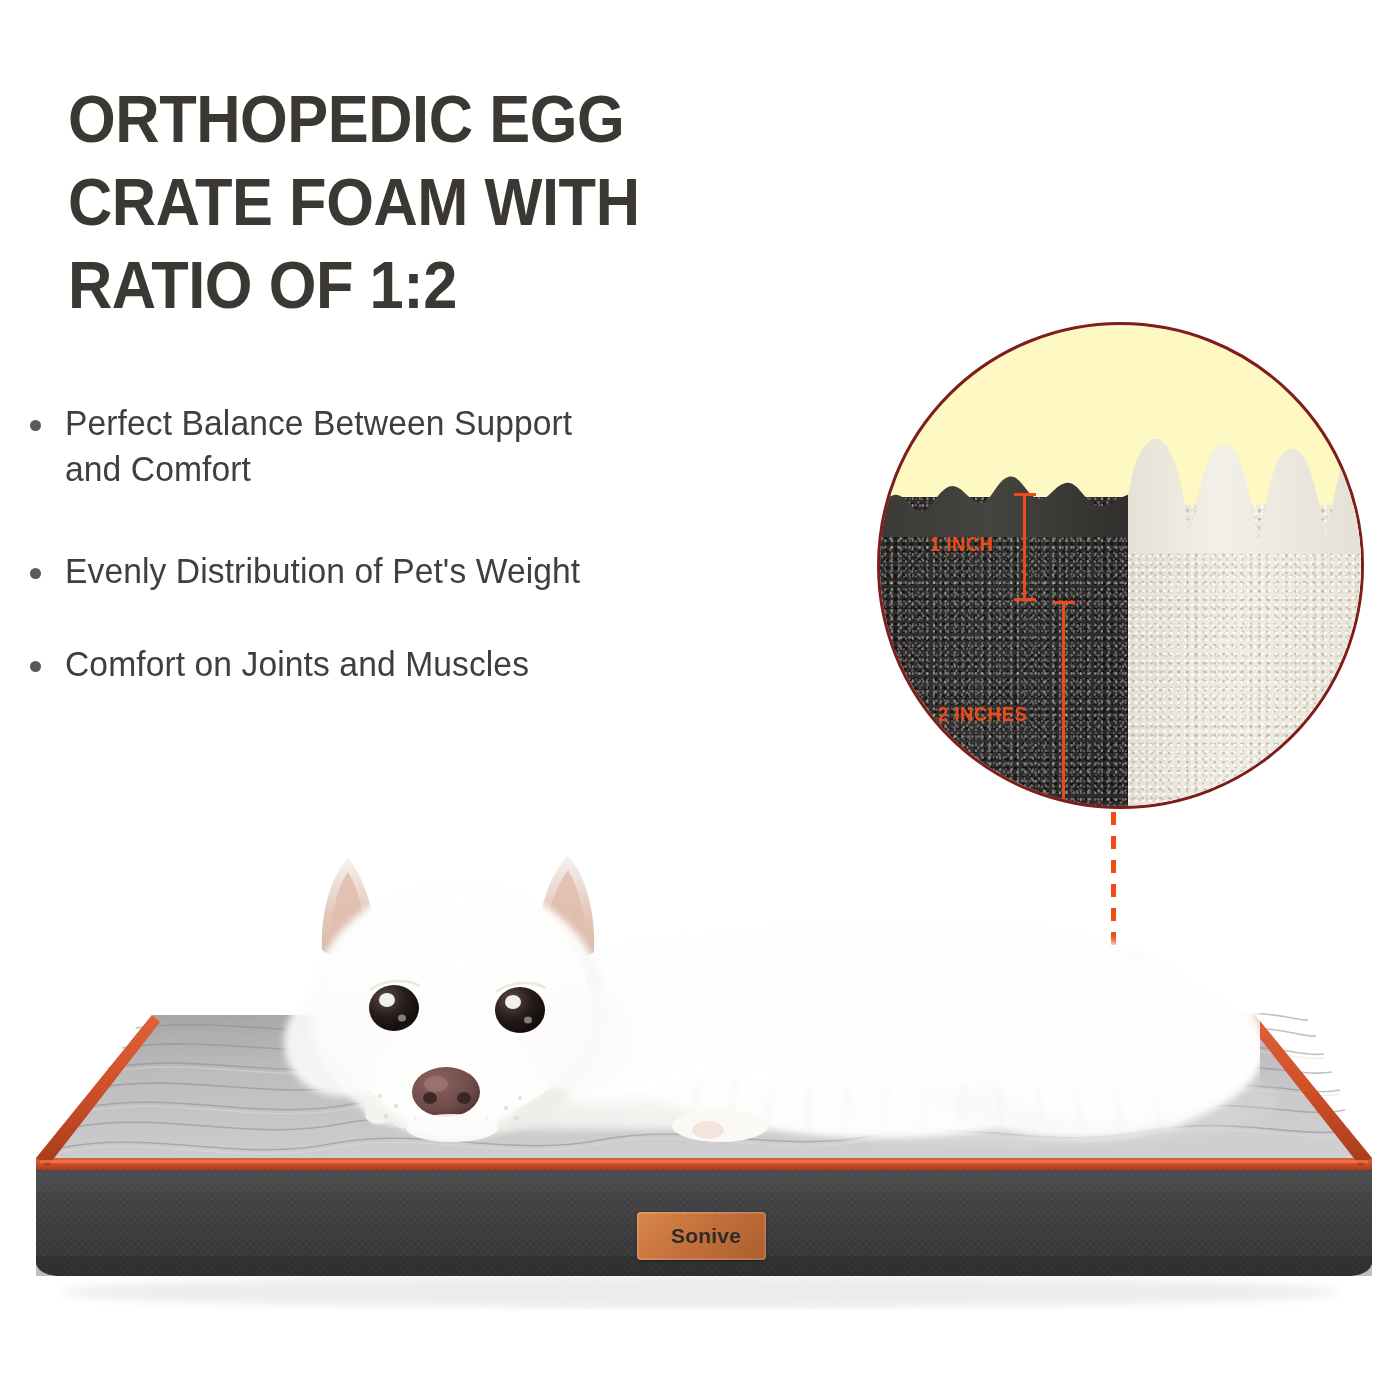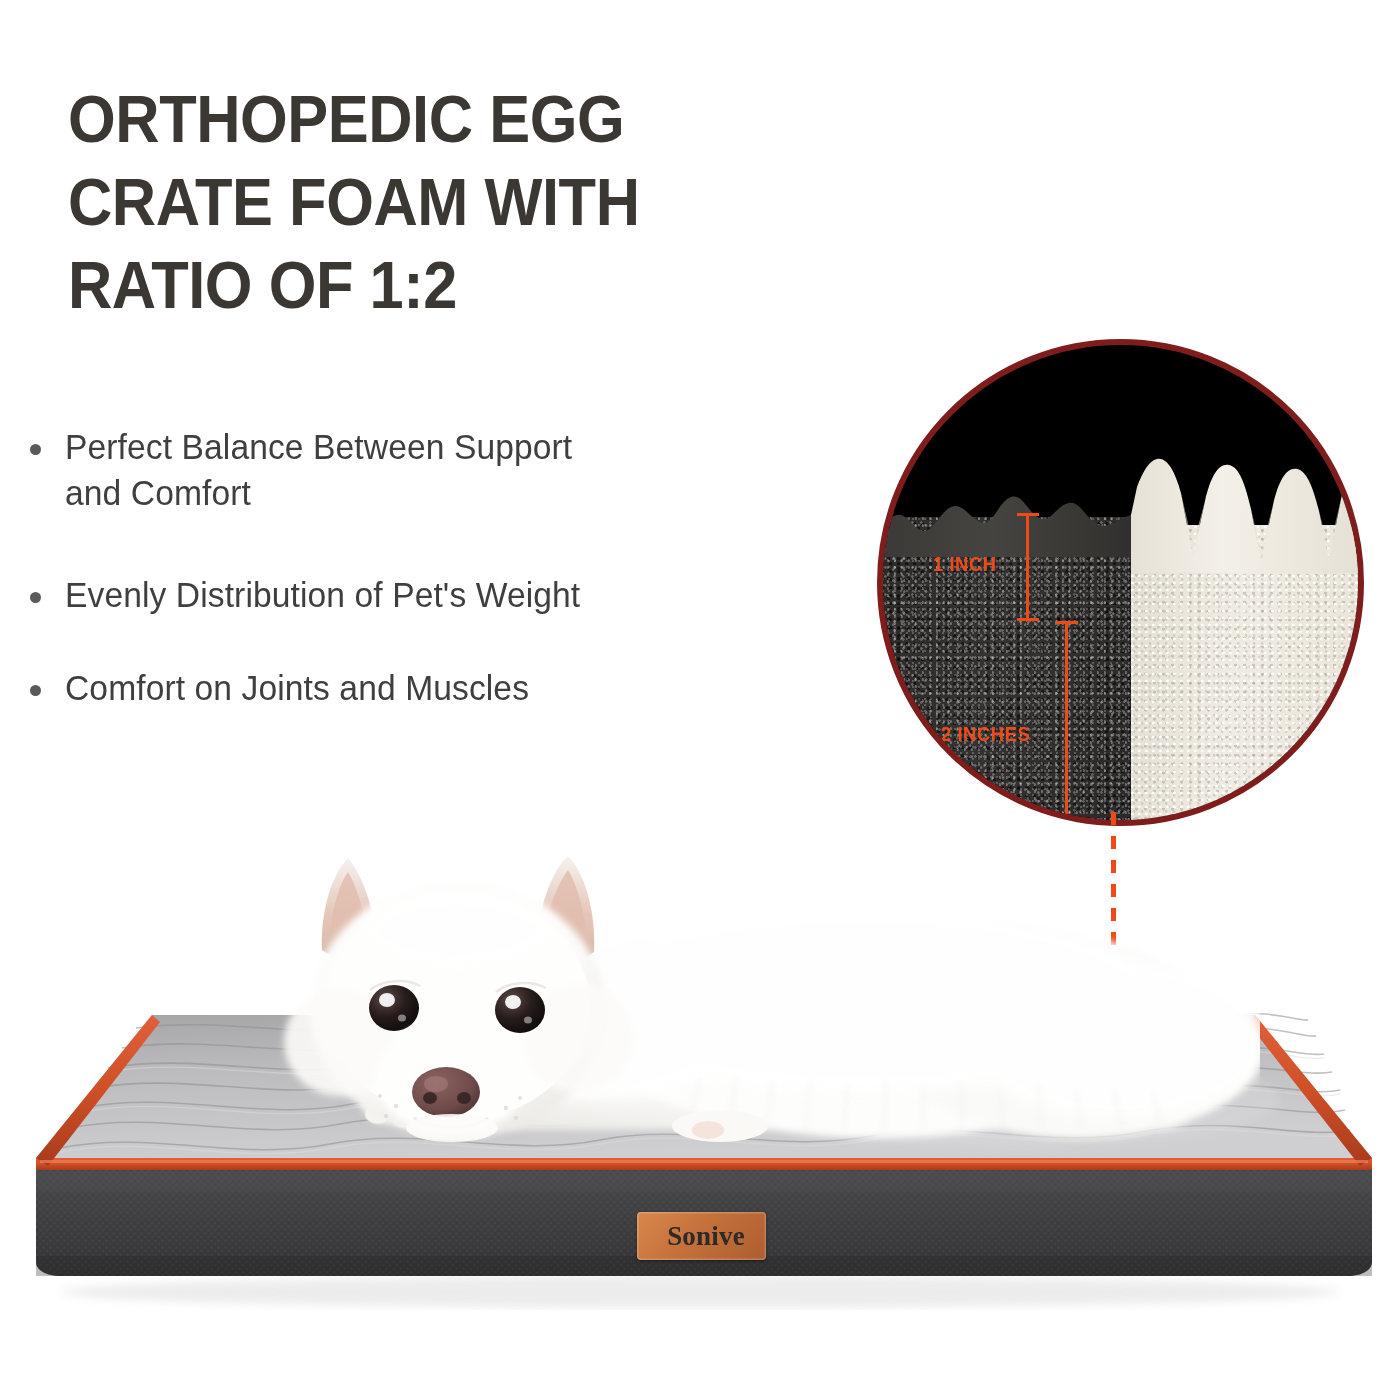--- a/index.html
+++ b/index.html
@@ -24,21 +24,21 @@
     letter-spacing:-0.5px;
     color:#3b3733;
     text-transform:uppercase;
     transform:scaleX(0.93);
     transform-origin:left top;
   }
 
   
   .bullets {
     position:absolute;
-    left:30px; top:424px;
+    left:30px; top:400px;
     width:830px;
   }
   .bullet-row {
     display:flex;
     align-items:flex-start;
     margin-bottom:38px;
   }
   .bullet-dot {
     width:11px; height:11px;
     border-radius:50%;
@@ -53,26 +53,26 @@
     color:#3f3f3f;
     font-weight:400;
     letter-spacing:0.1px;
     transform:scaleX(0.96);
     transform-origin:left top;
   }
 
   
   .foam-circle {
     position:absolute;
-    left:877px; top:339px;
+    left:877px; top:322px;
     width:487px; height:487px;
     border-radius:50%;
-    border:6px solid #7f1d1d;
+    border:3px solid #7f1d1d;
     overflow:hidden;
-    background:#000000;
+    background:#fef9c3;
   }
   .circle-inner { position:absolute; inset:0; }
 
   
   .foam-dark {
     position:absolute;
     left:-10px; top:172px;
     width:264px; height:320px;
     background:
       radial-gradient(circle at 12% 22%, rgba(255,255,255,.30) 0 1.1px, transparent 1.4px),
@@ -327,21 +327,21 @@
     <g>
       <rect x="638" y="1218" width="0" height="0" fill="none"></rect>
     </g>
   </svg>
 
   
   <div style="position:absolute; left:637px; top:232px; width:129px; height:48px;
               background:linear-gradient(135deg,#d9884b 0%,#c4713c 45%,#ad5e2f 100%);
               border-radius:4px; box-shadow:inset 0 0 0 1.5px rgba(255,255,255,.20),
               0 1px 3px rgba(0,0,0,.45); display:flex; align-items:center; justify-content:center;">
-    <span style="font-family:Liberation Serif, serif; font-weight:bold; font-size:27px;
+    <span style="font-family:Liberation Sans, sans-serif; font-weight:bold; font-size:21px;
                  color:#2e2a28; letter-spacing:0.2px;margin-left:9px;">Sonive</span>
   </div>
 </div>
 
 <div class="dog">
   <svg width="1080" height="340" viewBox="0 0 1080 340">
     <defs>
       <radialGradient id="bodyG" cx="0.45" cy="0.35" r="0.75">
         <stop offset="0%" stop-color="#ffffff"></stop>
         <stop offset="62%" stop-color="#fbfbfa"></stop>

